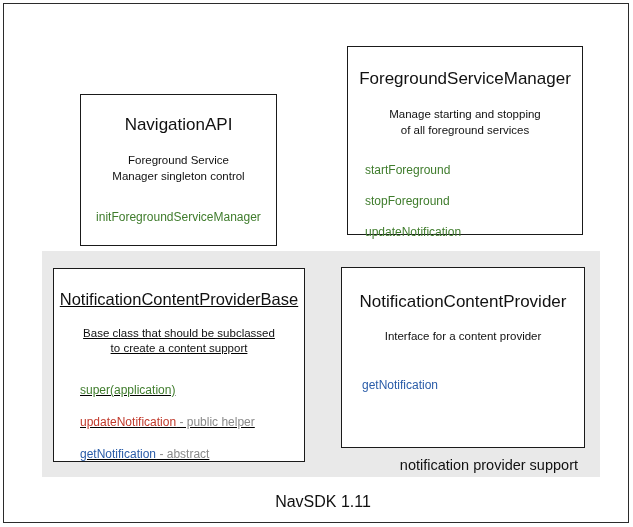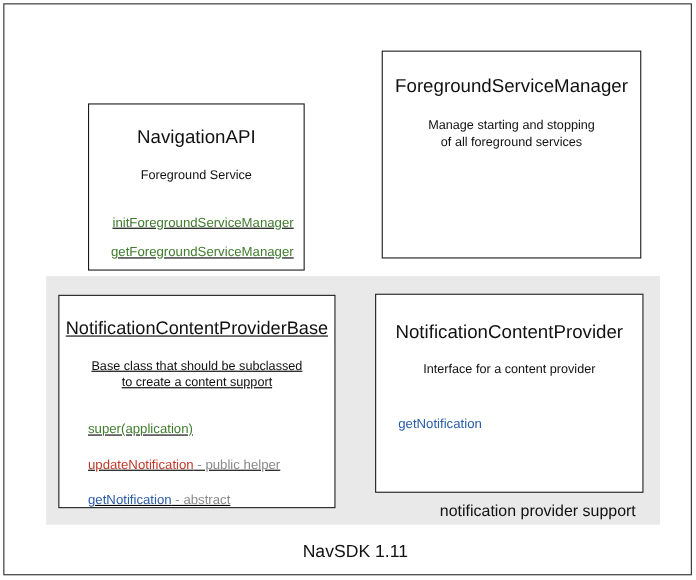--- a/index.html
+++ b/index.html
@@ -76,21 +76,21 @@
   .m-blue  { color: #2a5ca8; }
   .m-note  { color: #8a8a8a; }
 
   
   #box-navigation-api {
     left: 76px; top: 70px; width: 197px; height: 152px; margin-top: 20px;
   }
   #box-navigation-api .class-title { margin-top: 20px; }
   #box-navigation-api .class-desc  { margin-top: 18px; }
   #box-navigation-api .members     { margin-top: 26px; padding-left: 9px; }
-  #box-navigation-api .member      { margin-bottom: 12px; text-align: right; padding-right: 9px; text-decoration: underline;}
+  #box-navigation-api .member      { margin-bottom: 12px; text-align: center; padding-right: 9px;}
 
   
   #box-foreground-service-manager {
     left: 343px; top: 42px; width: 236px; height: 189px;
   }
   #box-foreground-service-manager .class-title { margin-top: 22px; }
   #box-foreground-service-manager .class-desc  { margin-top: 18px; }
   #box-foreground-service-manager .members     { margin-top: 25px; padding-left: 17px; }
   #box-foreground-service-manager .member      { margin-bottom: 16px; }
 
@@ -131,37 +131,46 @@
   <div id="outer-frame">
 
     <div id="group-region">
       <div class="group-label">notification provider support</div>
     </div>
 
     <div class="class-box" id="box-navigation-api">
       <div class="class-title">NavigationAPI</div>
       <div class="class-desc">
         <div>Foreground Service</div>
+        <div>Manager singleton control</div>
       </div>
       <div class="members">
         <div class="member">
           <span class="m-green">initForegroundServiceManager</span><span class="m-note"></span>
-        </div>
-        <div class="member">
-          <span class="m-green">getForegroundServiceManager</span><span class="m-note"></span>
         </div>
       </div>
     </div>
 
     <div class="class-box" id="box-foreground-service-manager">
       <div class="class-title">ForegroundServiceManager</div>
       <div class="class-desc">
         <div>Manage starting and stopping</div>
         <div>of all foreground services</div>
       </div>
+      <div class="members">
+        <div class="member">
+          <span class="m-green">startForeground</span><span class="m-note"></span>
+        </div>
+        <div class="member">
+          <span class="m-green">stopForeground</span><span class="m-note"></span>
+        </div>
+        <div class="member">
+          <span class="m-green">updateNotification</span><span class="m-note"></span>
+        </div>
+      </div>
     </div>
 
     <div class="class-box" id="box-notification-content-provider-base">
       <div class="class-title">NotificationContentProviderBase</div>
       <div class="class-desc">
         <div>Base class that should be subclassed</div>
         <div>to create a content support</div>
       </div>
       <div class="members">
         <div class="member">

